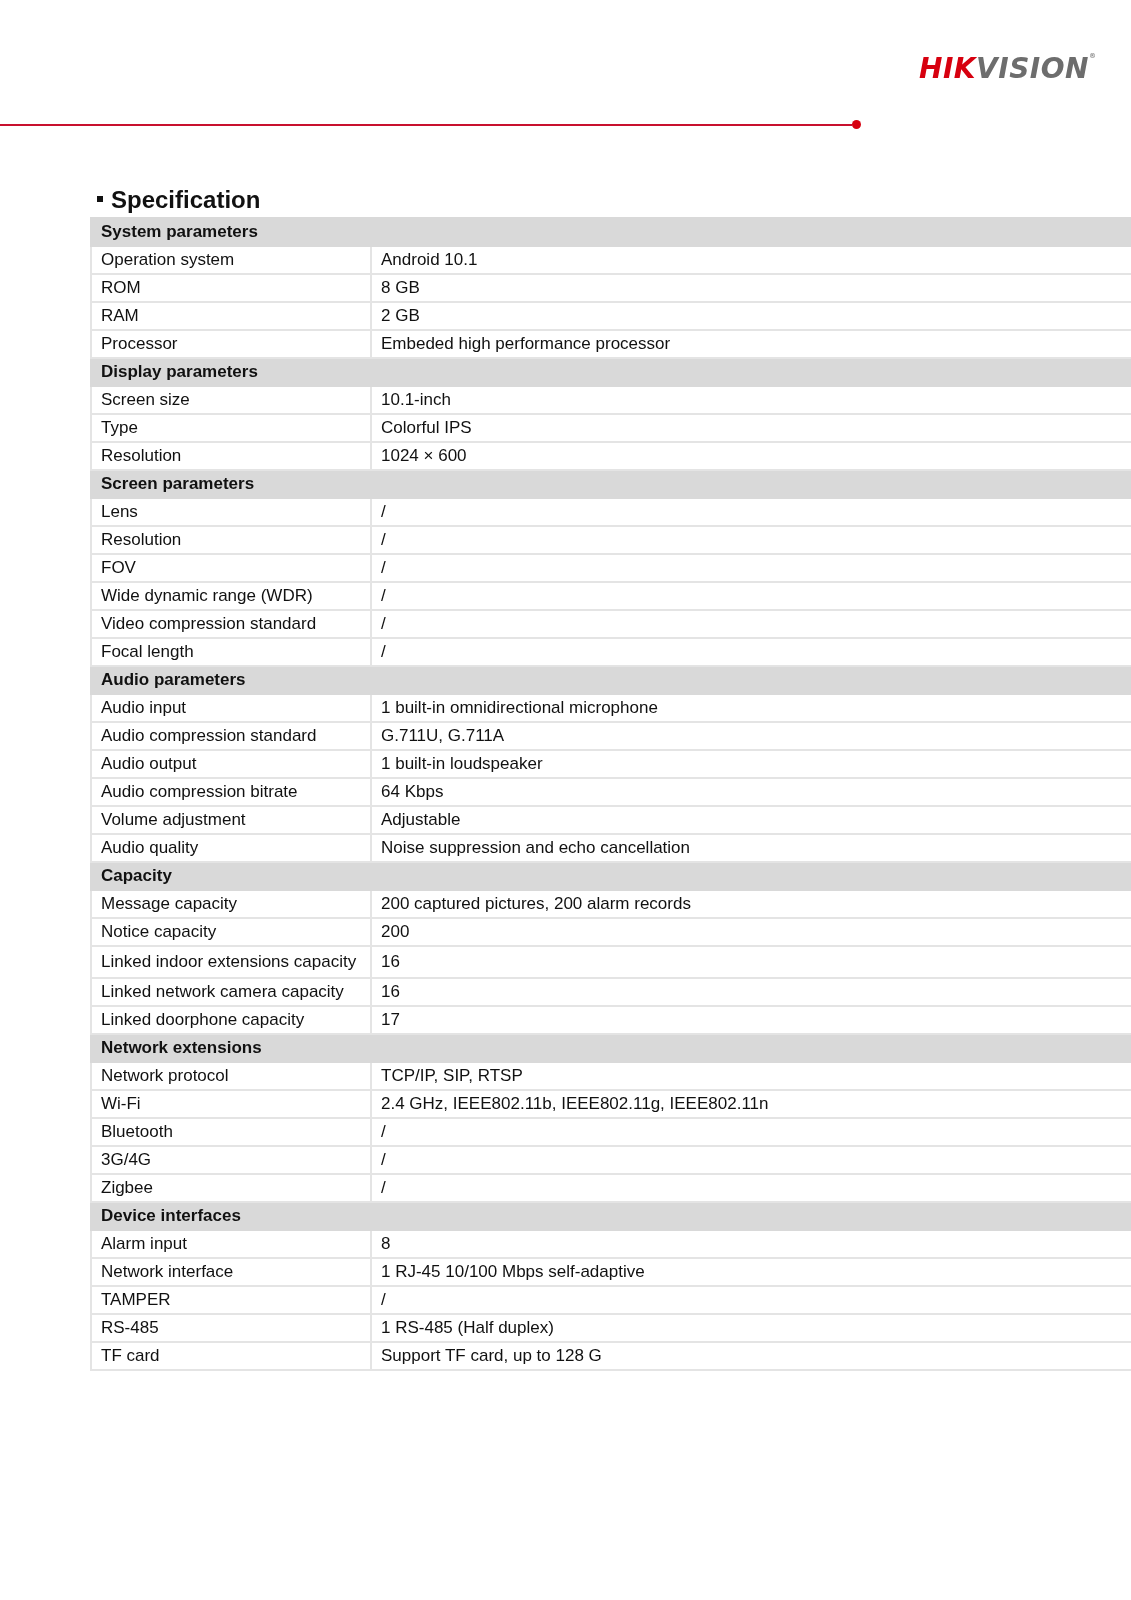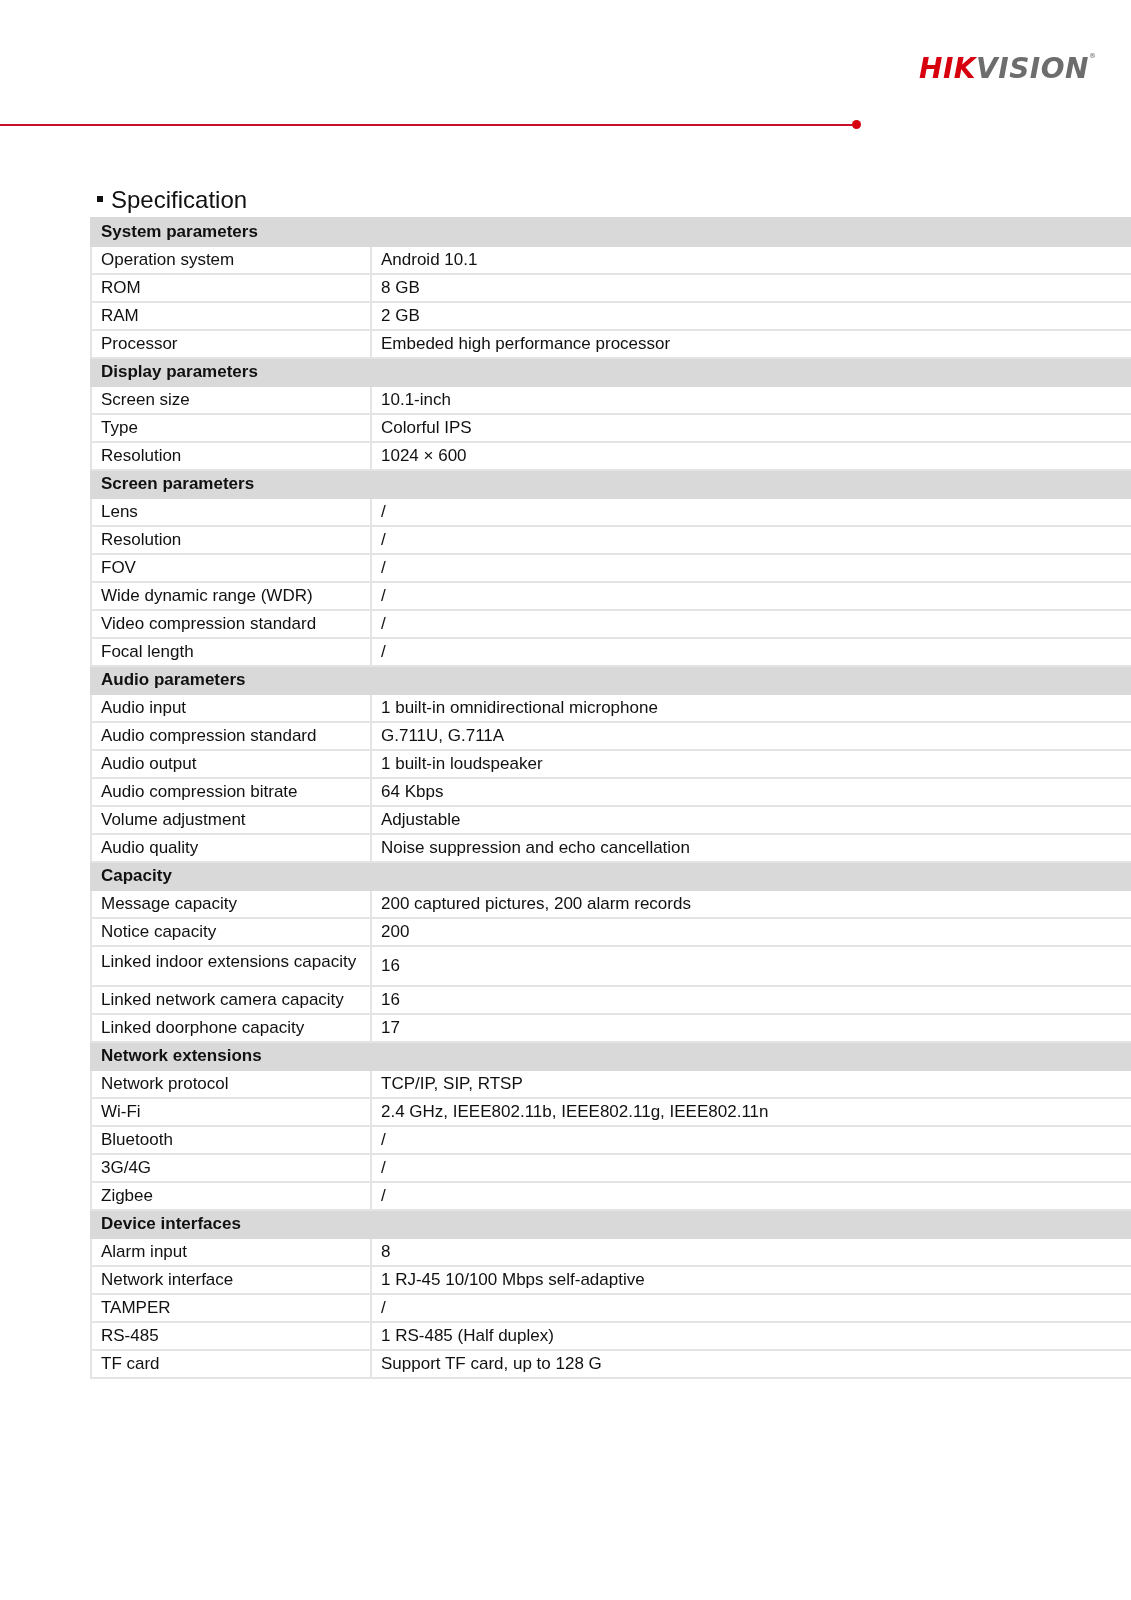--- a/index.html
+++ b/index.html
@@ -3,27 +3,27 @@
 <meta charset="utf-8">
 <style>
   html,body{margin:0;padding:0;background:#fff;}
   body{width:1131px;height:1600px;position:relative;font-family:"Liberation Sans",sans-serif;color:#111;overflow:hidden;}
   .logo{position:absolute;left:895px;top:52px;font-family:"DejaVu Sans",sans-serif;font-style:italic;font-weight:bold;font-size:28px;letter-spacing:0.5px;margin-left:24px;}
   .logo .hik{color:#d7000f;}
   .logo .vision{color:#6d6d6d;}
   .logo .reg{font-size:7px;color:#888;vertical-align:top;font-style:normal;}
   .rule{position:absolute;left:0;top:124px;width:852px;height:2px;background:#c8102e;}
   .dot{position:absolute;left:852px;top:120px;width:9px;height:9px;border-radius:50%;background:#d7000f;}
-  .title{position:absolute;left:97px;top:186px;font-size:24px;font-weight:normal;color:#111;}
+  .title{position:absolute;left:97px;top:186px;font-size:24px;font-weight:bold;color:#111;}
   .title .bullet{display:inline-block;width:6px;height:6px;background:#111;margin-right:8px;vertical-align:middle;position:relative;top:-3px;}
   table{position:absolute;left:90px;top:217px;width:1071px;border-collapse:collapse;font-size:17px;}
   td{border:2px solid #e4e4e4;padding:0 9px;height:26px;line-height:26px;vertical-align:middle;}
   td.k{width:260px;}
   tr.section td{background:#d9d9d9;font-weight:bold;border-color:#d9d9d9;}
-  td.k.multi{line-height:30px;padding-top:0;padding-bottom:8px;}
+  td.k.multi{line-height:30px;padding-top:0;padding-bottom:0;}
 </style>
 </head>
 <body>
 
 <div class="logo">
   <span class="hik">HIK</span><span class="vision">VISION</span><span class="reg">®</span>
 </div>
 <div class="rule"></div>
 <div class="dot"></div>
 

